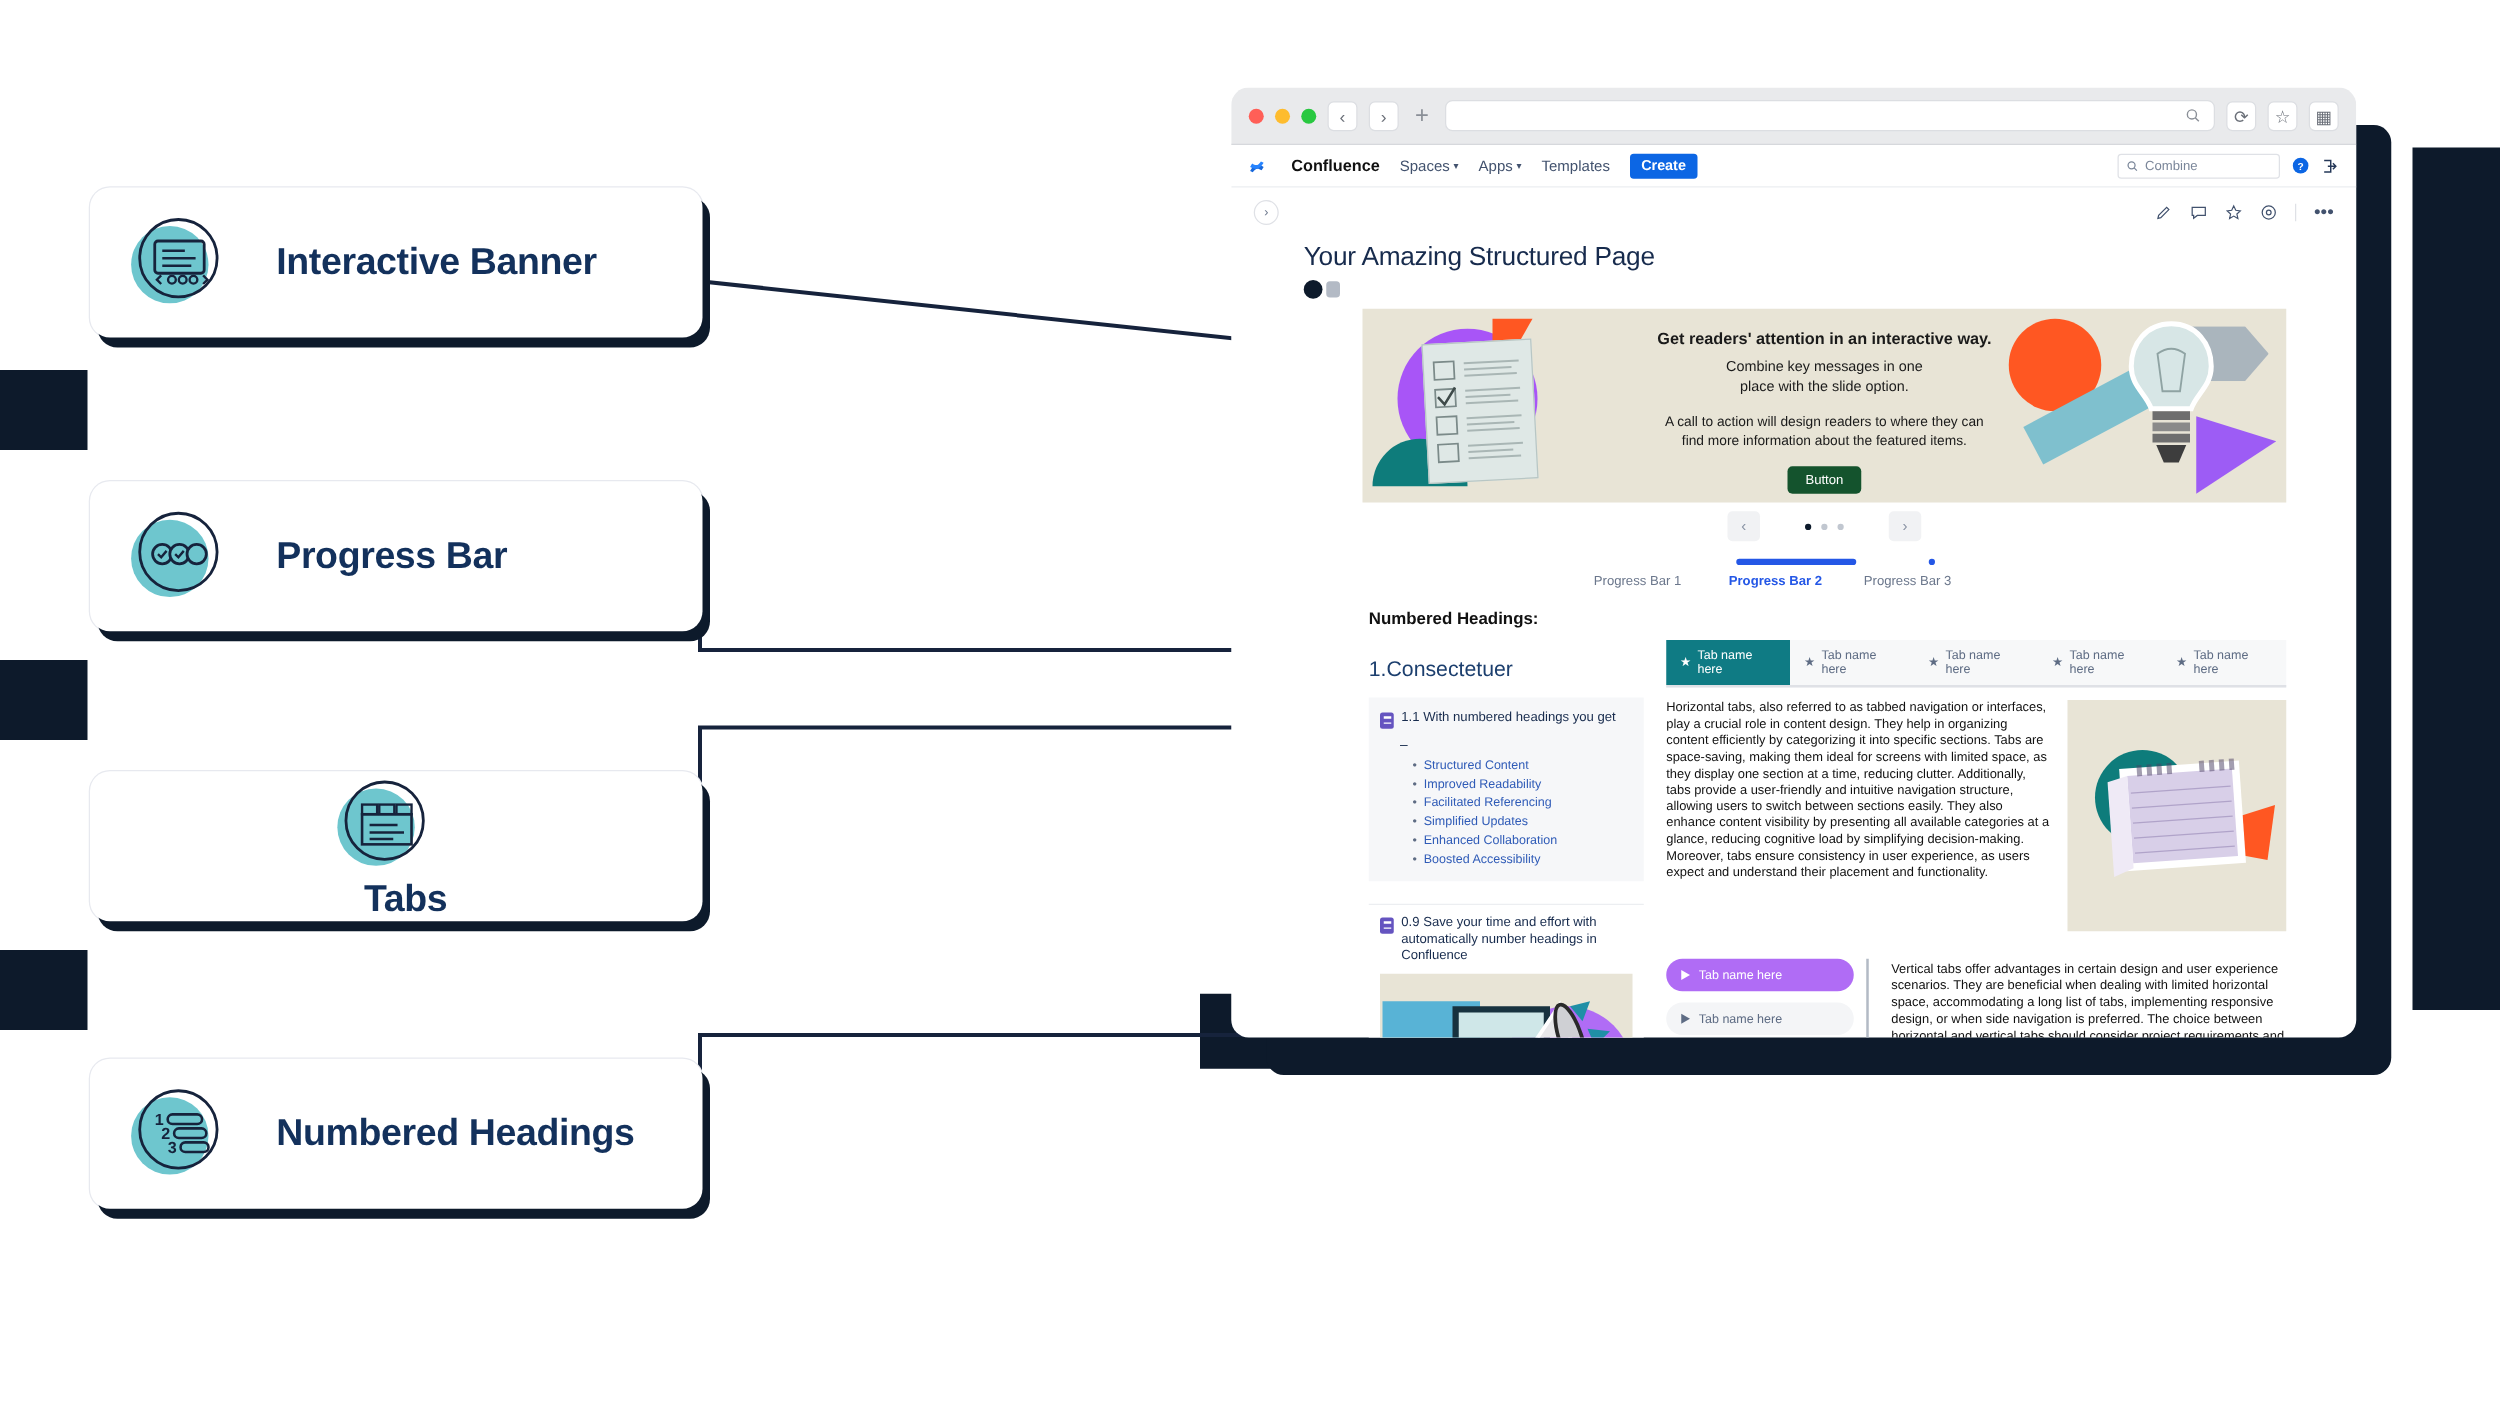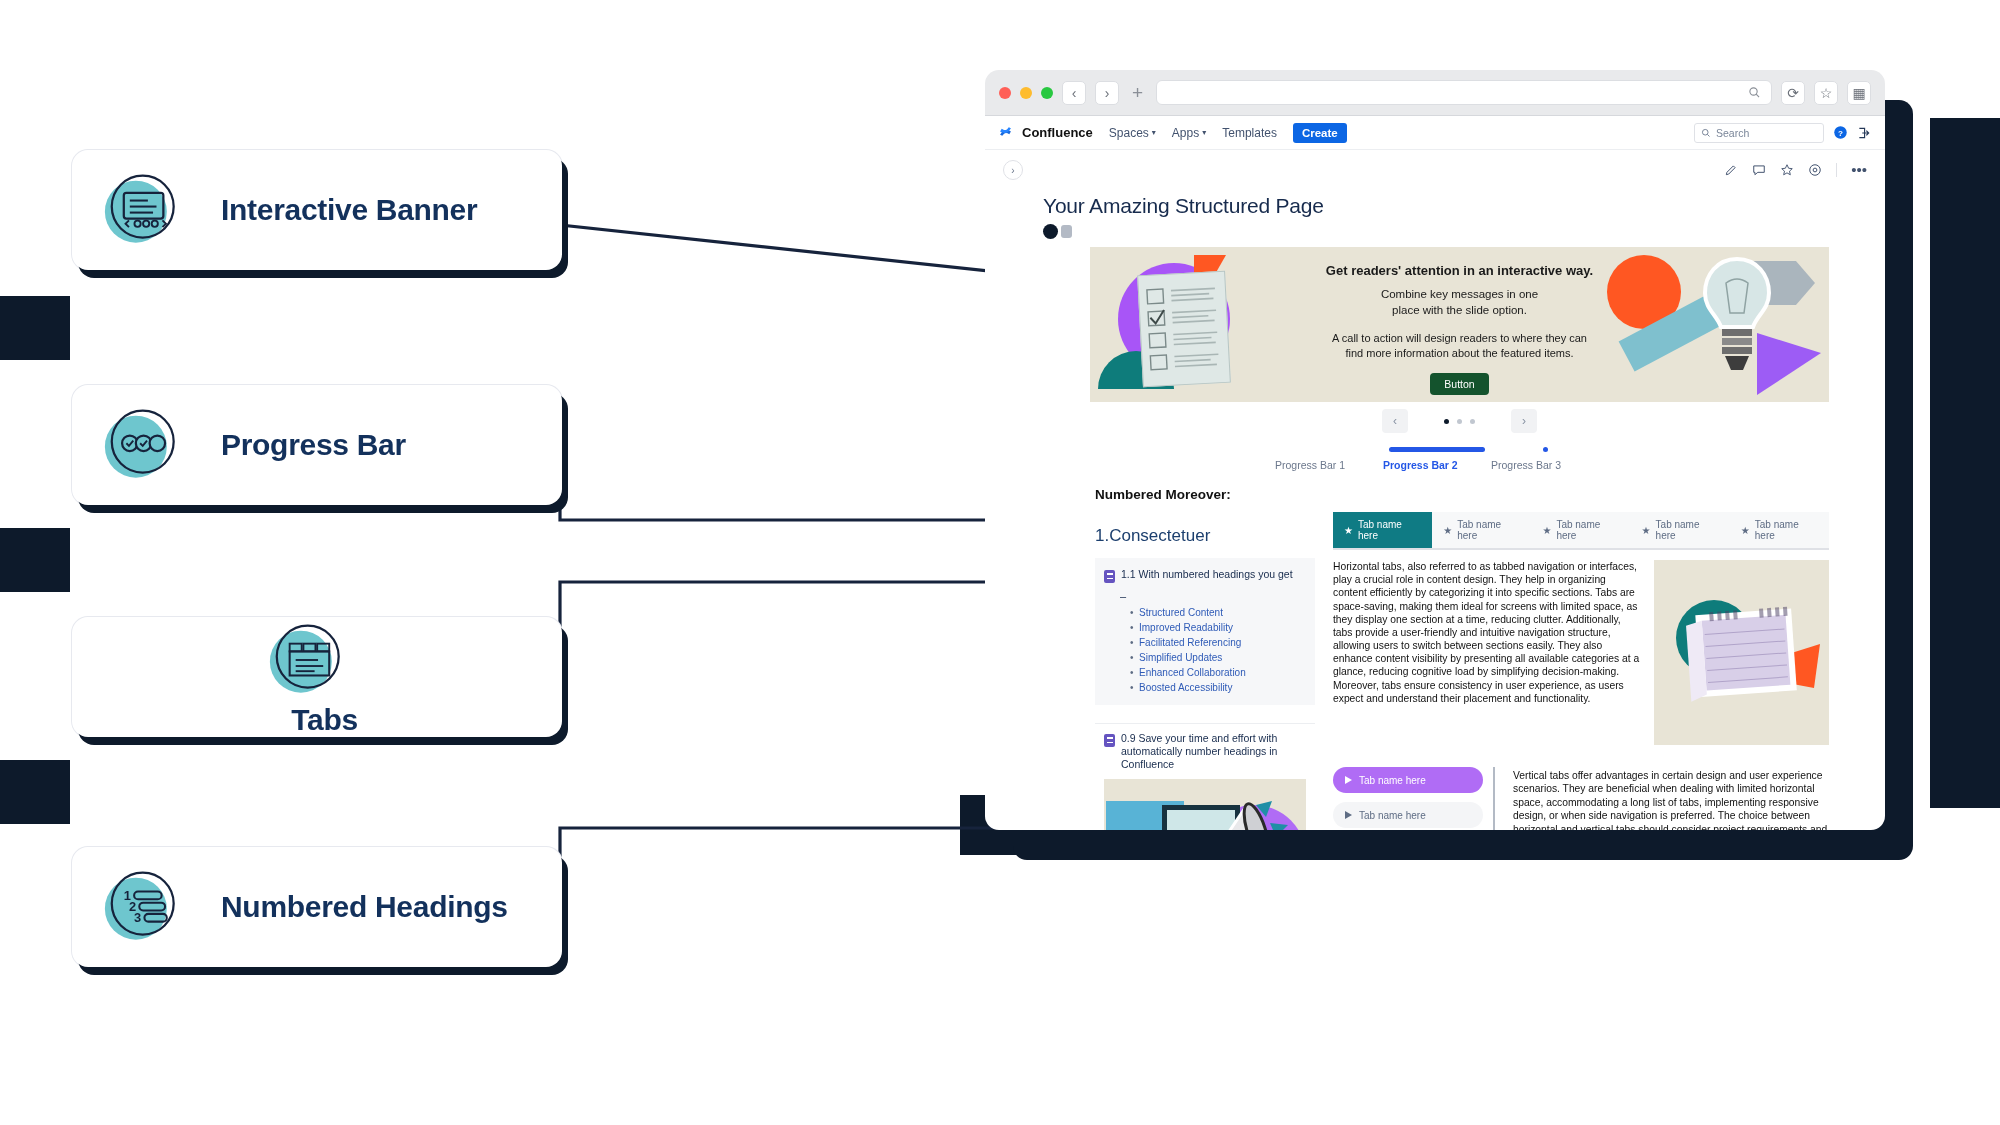--- a/index.html
+++ b/index.html
@@ -48,21 +48,21 @@
     border:1px solid #dcdee2;}
   .plus{ color:#8a8f97; font-size:19px; padding:0 4px; }
   .urlbar{ flex:1; height:25px; background:#fff; border-radius:6px; border:1px solid #dcdee2;
     display:flex; align-items:center; justify-content:flex-end; padding-right:10px; }
   .chrome-r{ display:flex; gap:9px; align-items:center; color:#5c6169; }
 
   .cnav{
     height:34px; background:#ffffff; display:flex; align-items:center; gap:16px;
     padding:0 14px; border-bottom:1px solid #eceef1; font-size:12.5px; color:#172b4d;
   }
-  .clogo{ display:flex; align-items:flex-start; gap:10px; font-weight:bold; font-size:13px; color:#111; }
+  .clogo{ display:flex; align-items:flex-end; gap:21px; font-weight:bold; font-size:13px; color:#111; }
   .cnav .itm{ color:#42526e; font-size:12px; display:flex; align-items:center; gap:3px; }
   .createbtn{ background:#0c66e4; color:#fff; font-size:11.5px; font-weight:bold;
     padding:4px 9px; border-radius:3px; }
   .cnav-r{ margin-left:auto; display:flex; align-items:center; gap:9px; }
   .csearch{ width:130px; height:20px; border:1px solid #dfe1e6; border-radius:3px;
     display:flex; align-items:center; gap:5px; padding:0 6px; font-size:10.5px; color:#7a8699; }
 
   .pgtools{ display:flex; align-items:center; padding:10px 18px 4px; }
   .sidetoggle{ width:20px; height:20px; border:1px solid #dfe1e6; border-radius:50%;
     display:flex; align-items:center; justify-content:center; font-size:10px; color:#6b778c; }
@@ -278,21 +278,21 @@
         <span style="font-size:8px;">▾</span>
       </span>
       <span class="itm">Templates</span>
       <span class="createbtn">Create</span>
       <div class="cnav-r">
         <div class="csearch">
           <svg width="10" height="10" viewBox="0 0 20 20">
             <circle cx="8.5" cy="8.5" r="5.6" fill="none" stroke="#7a8699" stroke-width="2"></circle>
             <line x1="12.6" y1="12.6" x2="17" y2="17" stroke="#7a8699" stroke-width="2"></line>
           </svg>
-          <span>Search</span>
+          <span>Combine</span>
         </div>
         <svg width="15" height="15" viewBox="0 0 24 24">
           <circle cx="12" cy="12" r="10" fill="#0c66e4"></circle>
           <text x="12" y="17" font-size="13" font-weight="bold" fill="#fff" text-anchor="middle" font-family="Liberation Sans">?</text>
         </svg>
         <svg width="14" height="14" viewBox="0 0 24 24">
           <path d="M4 4 h9 v16 h-9" fill="none" stroke="#253858" stroke-width="2"></path>
           <path d="M9 12 h11 M16 8 l4 4 -4 4" fill="none" stroke="#253858" stroke-width="2"></path>
         </svg>
       </div>
@@ -401,21 +401,21 @@
       <div class="pbitem active">
         <div class="pb-track" style="width:96px;background:#2457e6;"></div>
         <div class="pb-lbl">Progress Bar 2</div>
       </div>
       <div class="pbitem">
         <div class="pb-dot" style="background:#2457e6;"></div>
         <div class="pb-lbl">Progress Bar 3</div>
       </div>
     </div>
 
-    <div class="nh-lbl">Numbered Moreover:</div>
+    <div class="nh-lbl">Numbered Headings:</div>
 
     <div class="cols">
       <div class="colL">
         <div class="sec-h1" style="margin-left:0;">1.Consectetuer</div>
 
         <div class="nhbox" style="margin-top:12px;">
           <div class="nhrow">
             <span class="nhicon"></span>
             <span class="nh-t">1.1 With numbered headings you get</span>
           </div>

